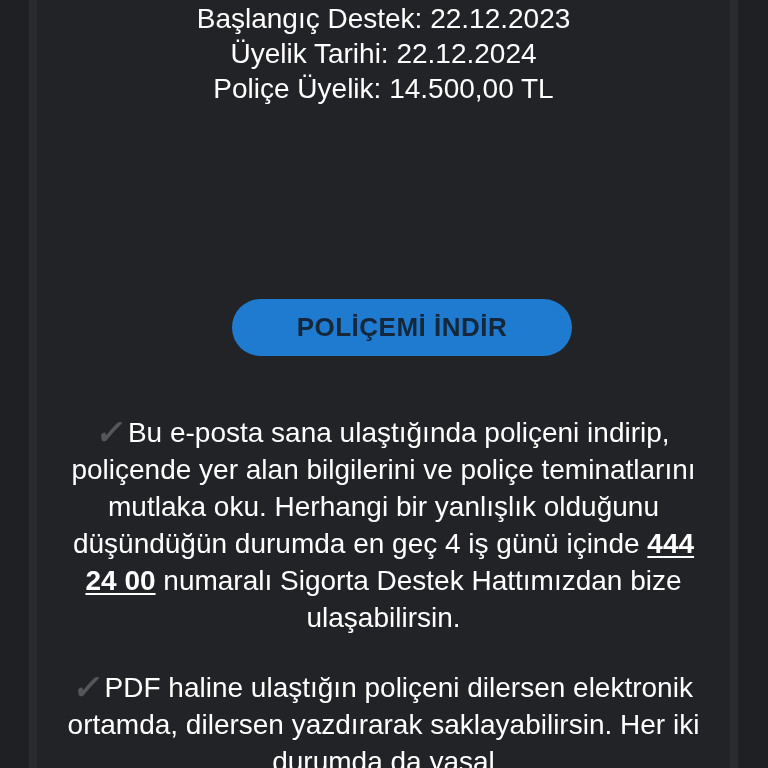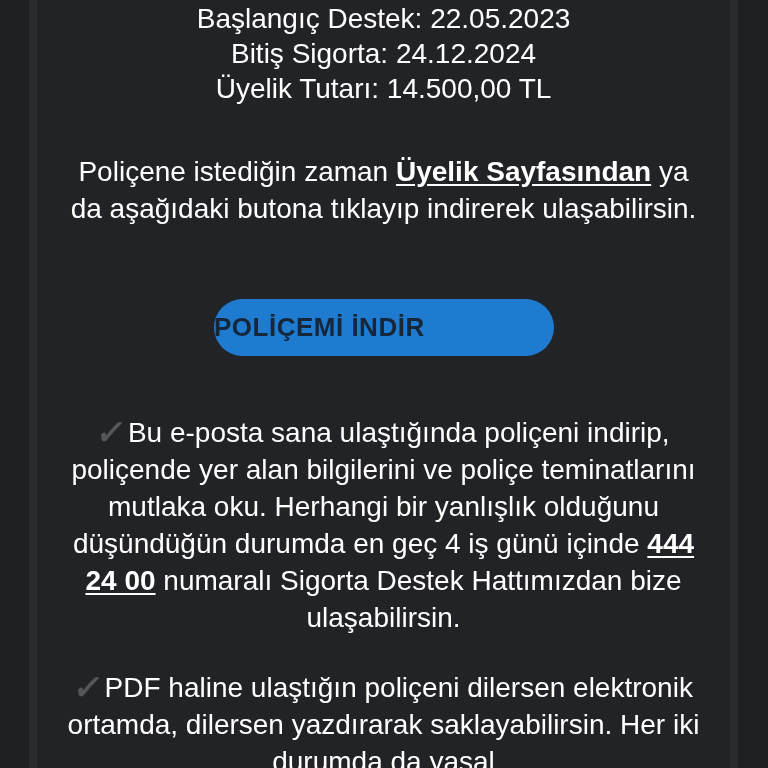--- a/index.html
+++ b/index.html
@@ -29,29 +29,29 @@
   .para {
     position:absolute; left:0; right:0;
     font-size:28px; line-height:37px;
     padding:0 22px;
   }
   .para a, .para .link {
     color:#ffffff; font-weight:bold; text-decoration:underline;
     text-underline-offset:3px;
   }
   .btn {
-    position:absolute; left:177px; top:329px;
+    position:absolute; left:195px; top:329px;
     width:340px; height:57px;
     border-radius:29px;
     background:#1f7bd0;
     color:#15273b;
     font-weight:bold;
     font-size:26px;
     line-height:57px;
-    text-align:left;
+    text-align:center;
     letter-spacing:0.5px;
     cursor:pointer;
   }
   .check {
     color:#55565a; font-size:34px; font-weight:bold;
     display:inline-block; transform:skewX(-10deg);
     vertical-align:-2px; margin-right:2px;
   }
 </style>
 </head>
@@ -60,33 +60,30 @@
 <div class="outer-band band-left"></div>
 <div class="outer-band band-right"></div>
 
 <div class="card">
 
   <div class="info-block">
     <div class="info-line">
       
     </div>
     <div class="info-line">
-      <span>Başlangıç Destek: </span><span>22.05.2023</span>
+      <span>Başlangıç Destek: </span><span>22.12.2023</span>
     </div>
     <div class="info-line">
-      <span>Bitiş Sigorta: </span><span>24.12.2024</span>
+      <span>Üyelik Tarihi: </span><span>22.12.2024</span>
     </div>
     <div class="info-line">
-      <span>Üyelik Tutarı: </span><span>14.500,00 TL</span>
+      <span>Poliçe Üyelik: </span><span>14.500,00 TL</span>
     </div>
   </div>
 
-  <div class="para" style="top:183px;">
-    <span>Poliçene istediğin zaman </span><a class="link">Üyelik Sayfasından</a><span> ya da aşağıdaki butona tıklayıp indirerek ulaşabilirsin.</span>
-  </div>
 
   <div class="btn">POLİÇEMİ İNDİR</div>
 
   <div class="para" style="top:444px;">
     <span class="check">✓</span><span>Bu e-posta sana ulaştığında poliçeni indirip, poliçende yer alan bilgilerini ve poliçe teminatlarını mutlaka oku. Herhangi bir yanlışlık olduğunu düşündüğün durumda en geç 4 iş günü içinde </span><span class="link">444 24 00</span><span> numaralı Sigorta Destek Hattımızdan bize ulaşabilirsin.</span>
   </div>
 
   <div class="para" style="top:699px;">
     <span class="check">✓</span><span>PDF haline ulaştığın poliçeni dilersen elektronik ortamda, dilersen yazdırarak saklayabilirsin. Her iki durumda da yasal</span>
   </div>

